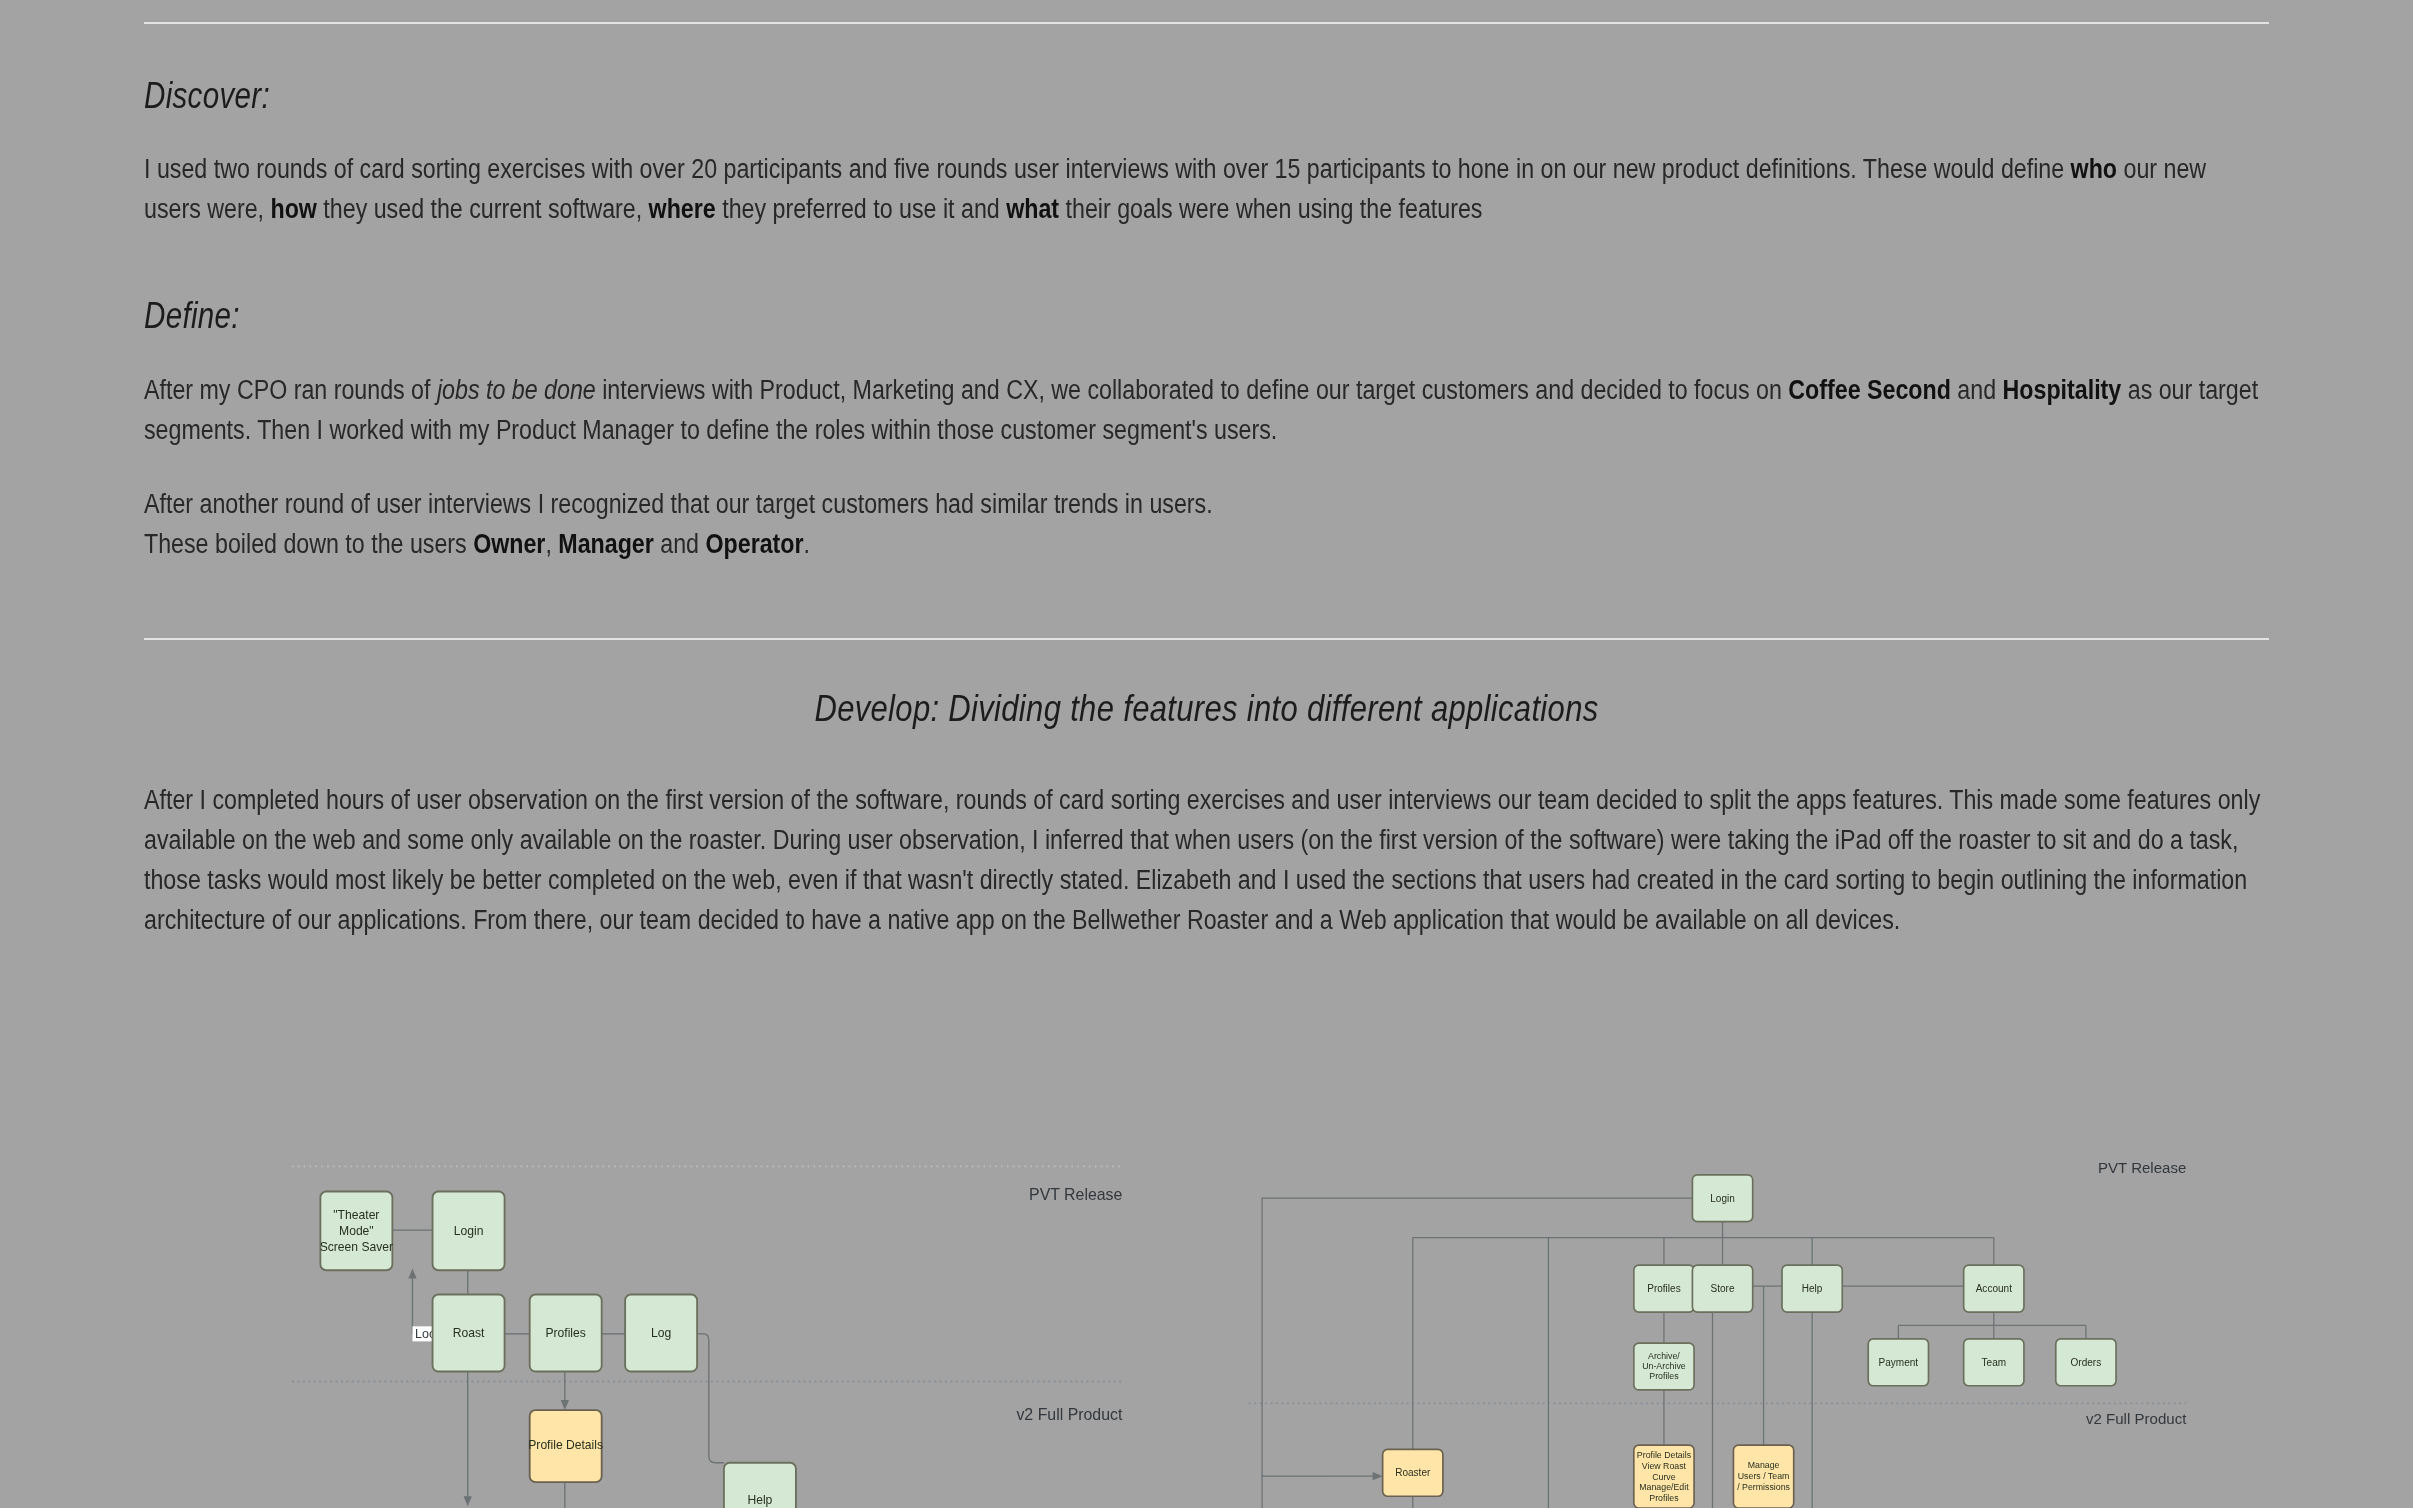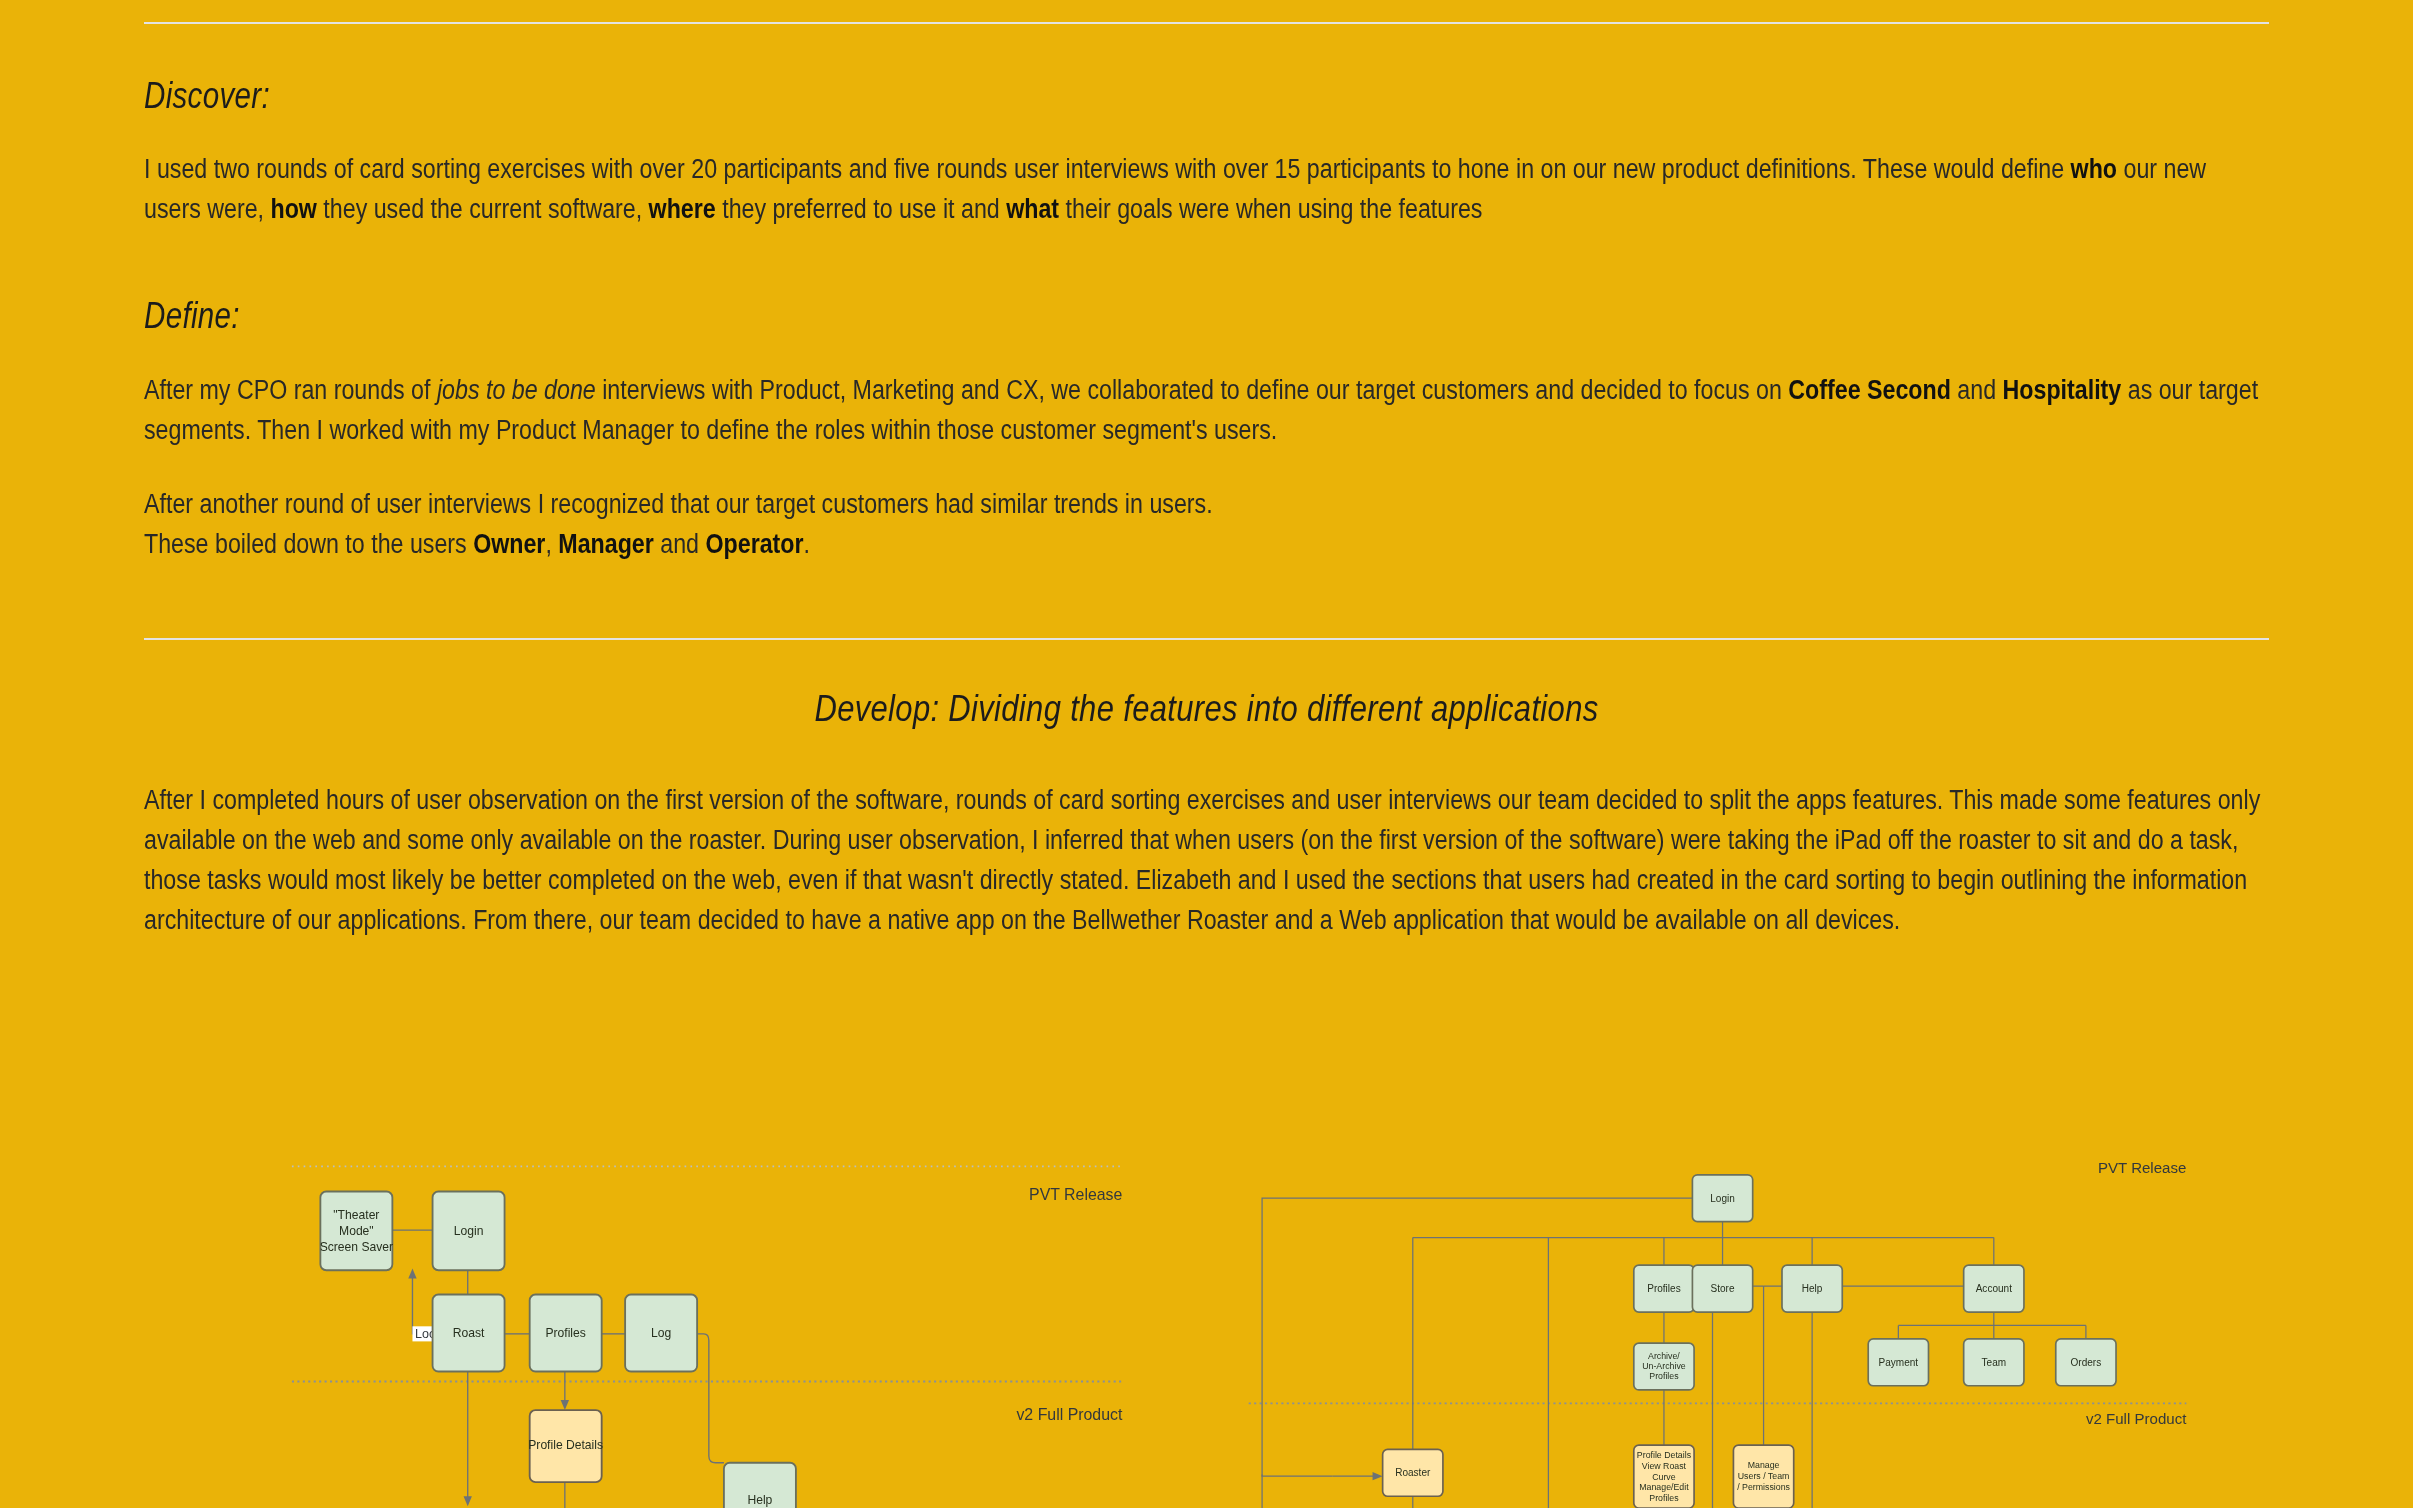--- a/index.html
+++ b/index.html
@@ -12,21 +12,21 @@
   }
   body {
     font-family: "Liberation Sans", "DejaVu Sans", sans-serif;
     color: #1c1c1c;
   }
 
   .page {
     position: relative;
     width: 2413px;
     height: 1508px;
-    background: #eab308;
+    background: #a3a3a3;
   }
 
   .content {
     position: absolute;
     left: 144px;
     top: 0;
     width: 2125px;
   }
 
   hr.rule {

